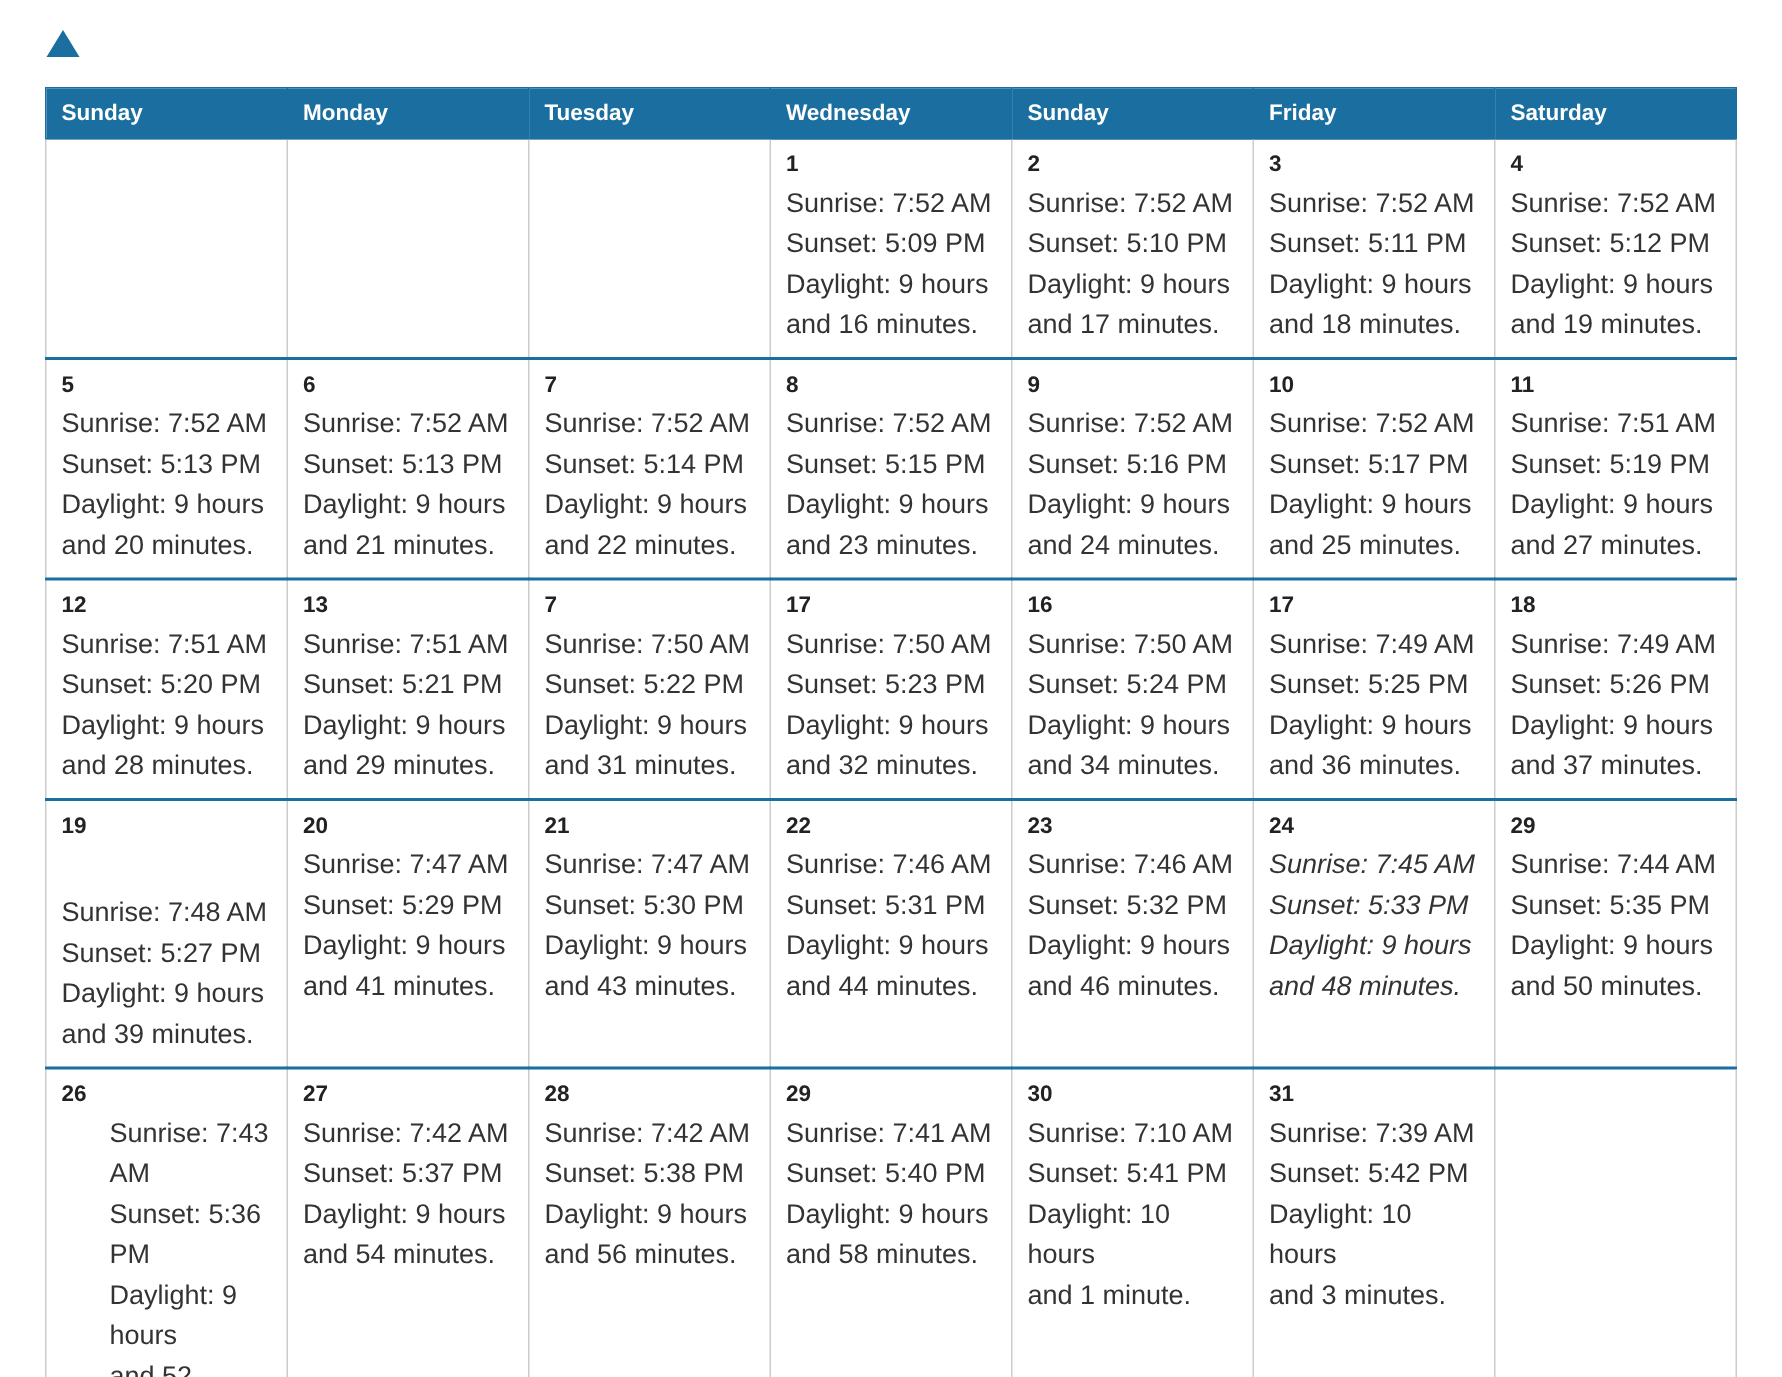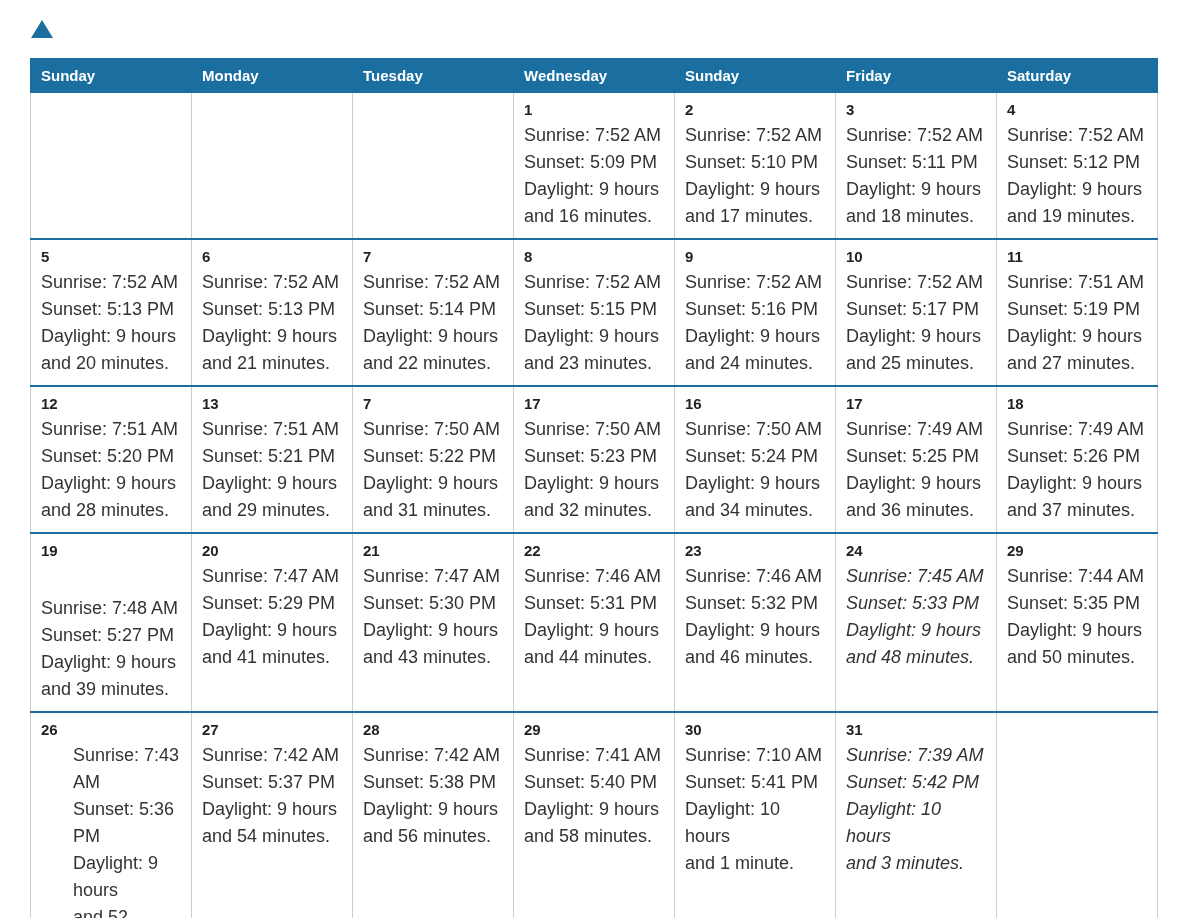--- a/index.html
+++ b/index.html
@@ -352,21 +352,21 @@
         </td>
         <td>
           <span class="day-number">30</span>
           <div class="day-info" style="white-space: pre-line;">Sunrise: 7:10 AM
 Sunset: 5:41 PM
 Daylight: 10 hours
 and 1 minute.</div>
         </td>
         <td>
           <span class="day-number">31</span>
-          <div class="day-info" style="white-space: pre-line; font-style: italic;">Sunrise: 7:39 AM
+          <div class="day-info" style="white-space: pre-line;">Sunrise: 7:39 AM
 Sunset: 5:42 PM
 Daylight: 10 hours
 and 3 minutes.</div>
         </td>
         <td class="empty-cell"></td>
       </tr>
     </tbody>
 </table>
 
 </body></html>

